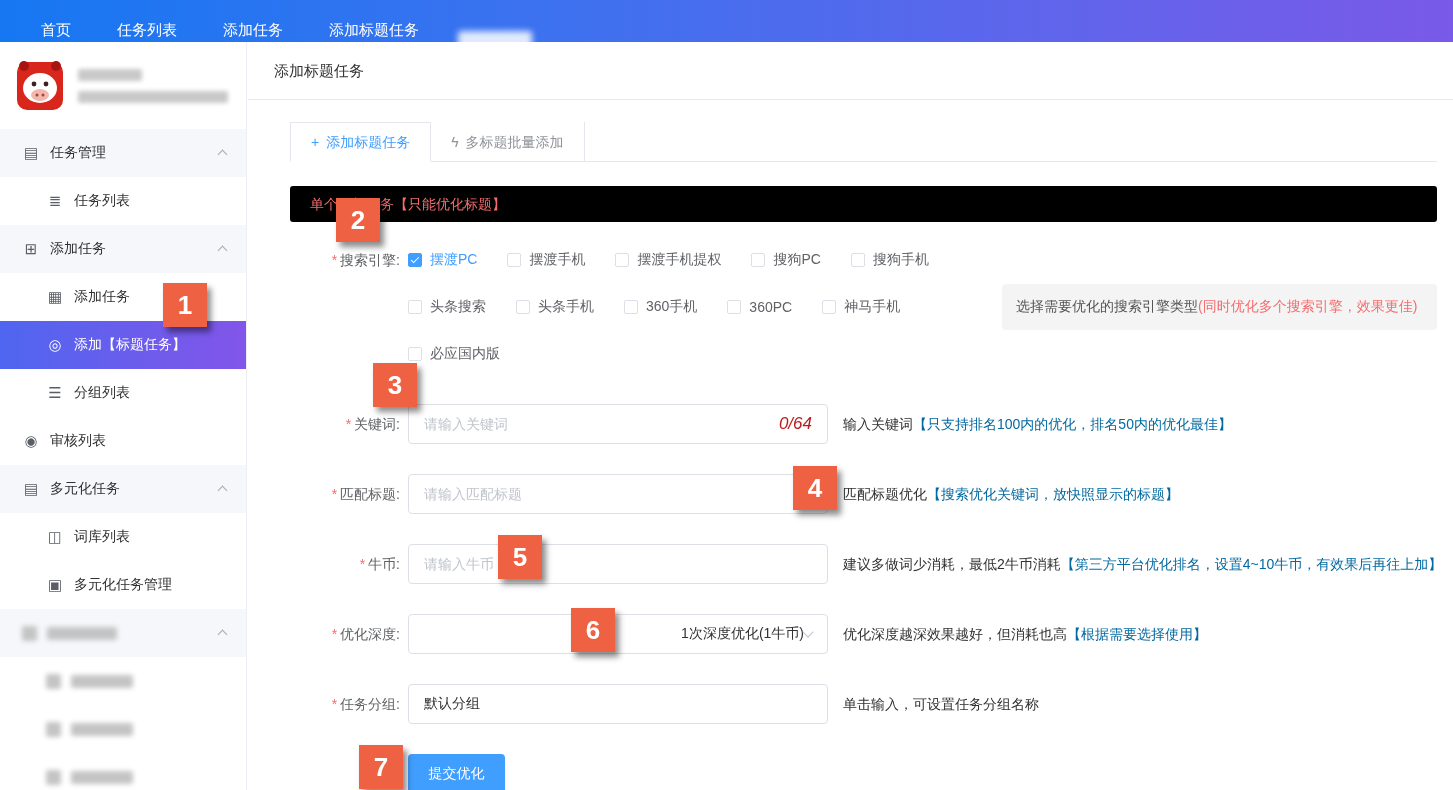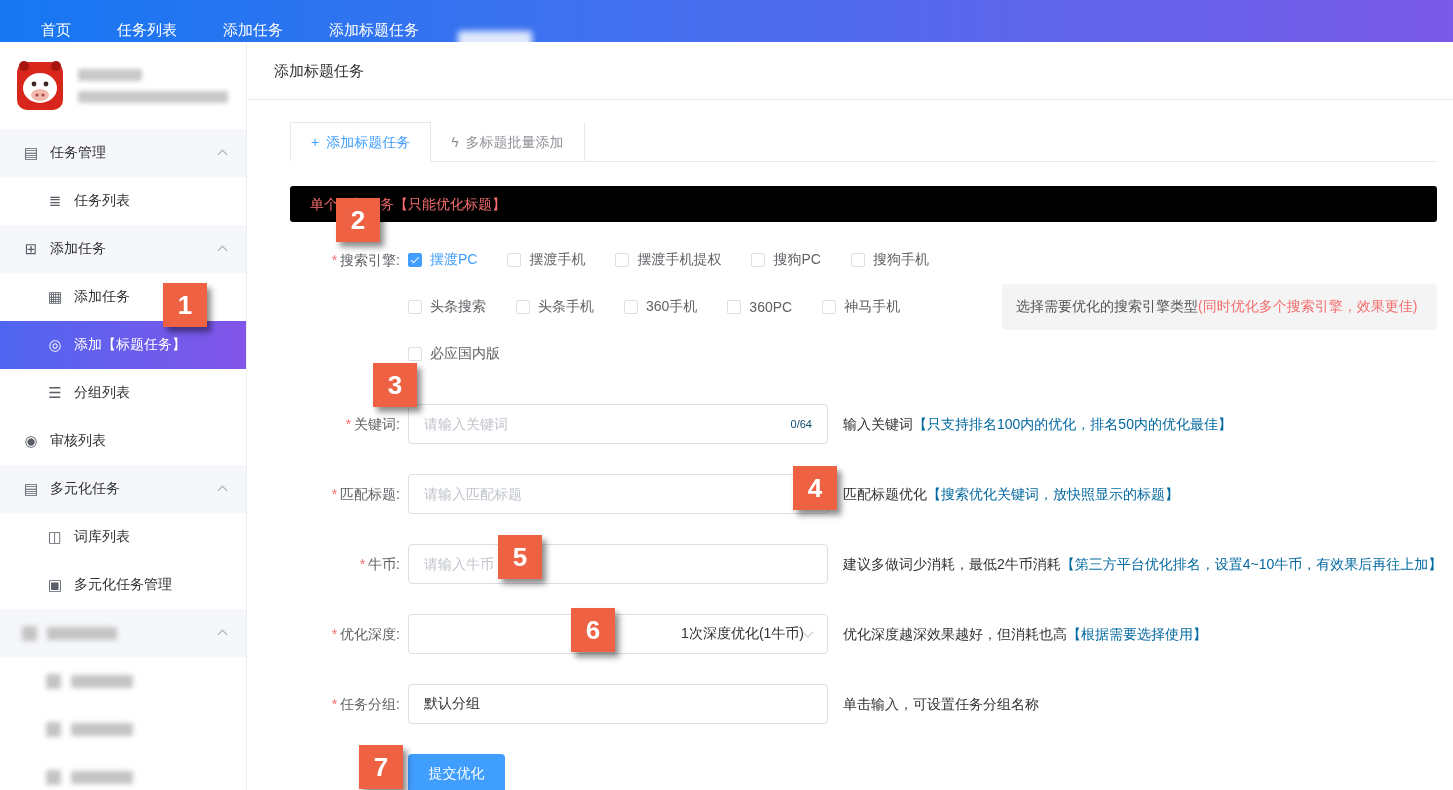--- a/index.html
+++ b/index.html
@@ -95,21 +95,21 @@
   .engine-tip .red { color:#f56c6c; }
 
   .input-box {
     width:420px; height:40px; border:1px solid #dcdfe6; border-radius:4px; background:#fff;
     display:flex; align-items:center; padding:4px 15px; font-size:14px; color:#303133; flex-shrink:0;
   }
   .input-box input {
     border:none; outline:none; flex:1; font:inherit; color:#303133; background:transparent; min-width:0;
   }
   .input-box input::placeholder { color:#c0c4cc; }
-  .counter { margin-left:8px; color:#0c4a6e; font-size:11px; }
+  .counter { margin-left:8px; color:#b91c1c; font-size:17px;font-style:italic; }
   .select-box { cursor:pointer; justify-content:flex-end; }
   .caret-down { width:8px; height:8px; border-right:1px solid #c0c4cc; border-bottom:1px solid #c0c4cc; transform:rotate(45deg); margin-top:-4px; }
 
   .help { margin-left:15px; line-height:40px; font-size:14px; color:#303133; white-space:nowrap; }
   .help .red { color:#0369a1; }
 
   .submit-btn {
     margin-left:118px; width:97px; height:40px; background:#409eff; border:none; border-radius:4px;
     color:#fff; font-size:14px; font-family:inherit; cursor:pointer;
   }

